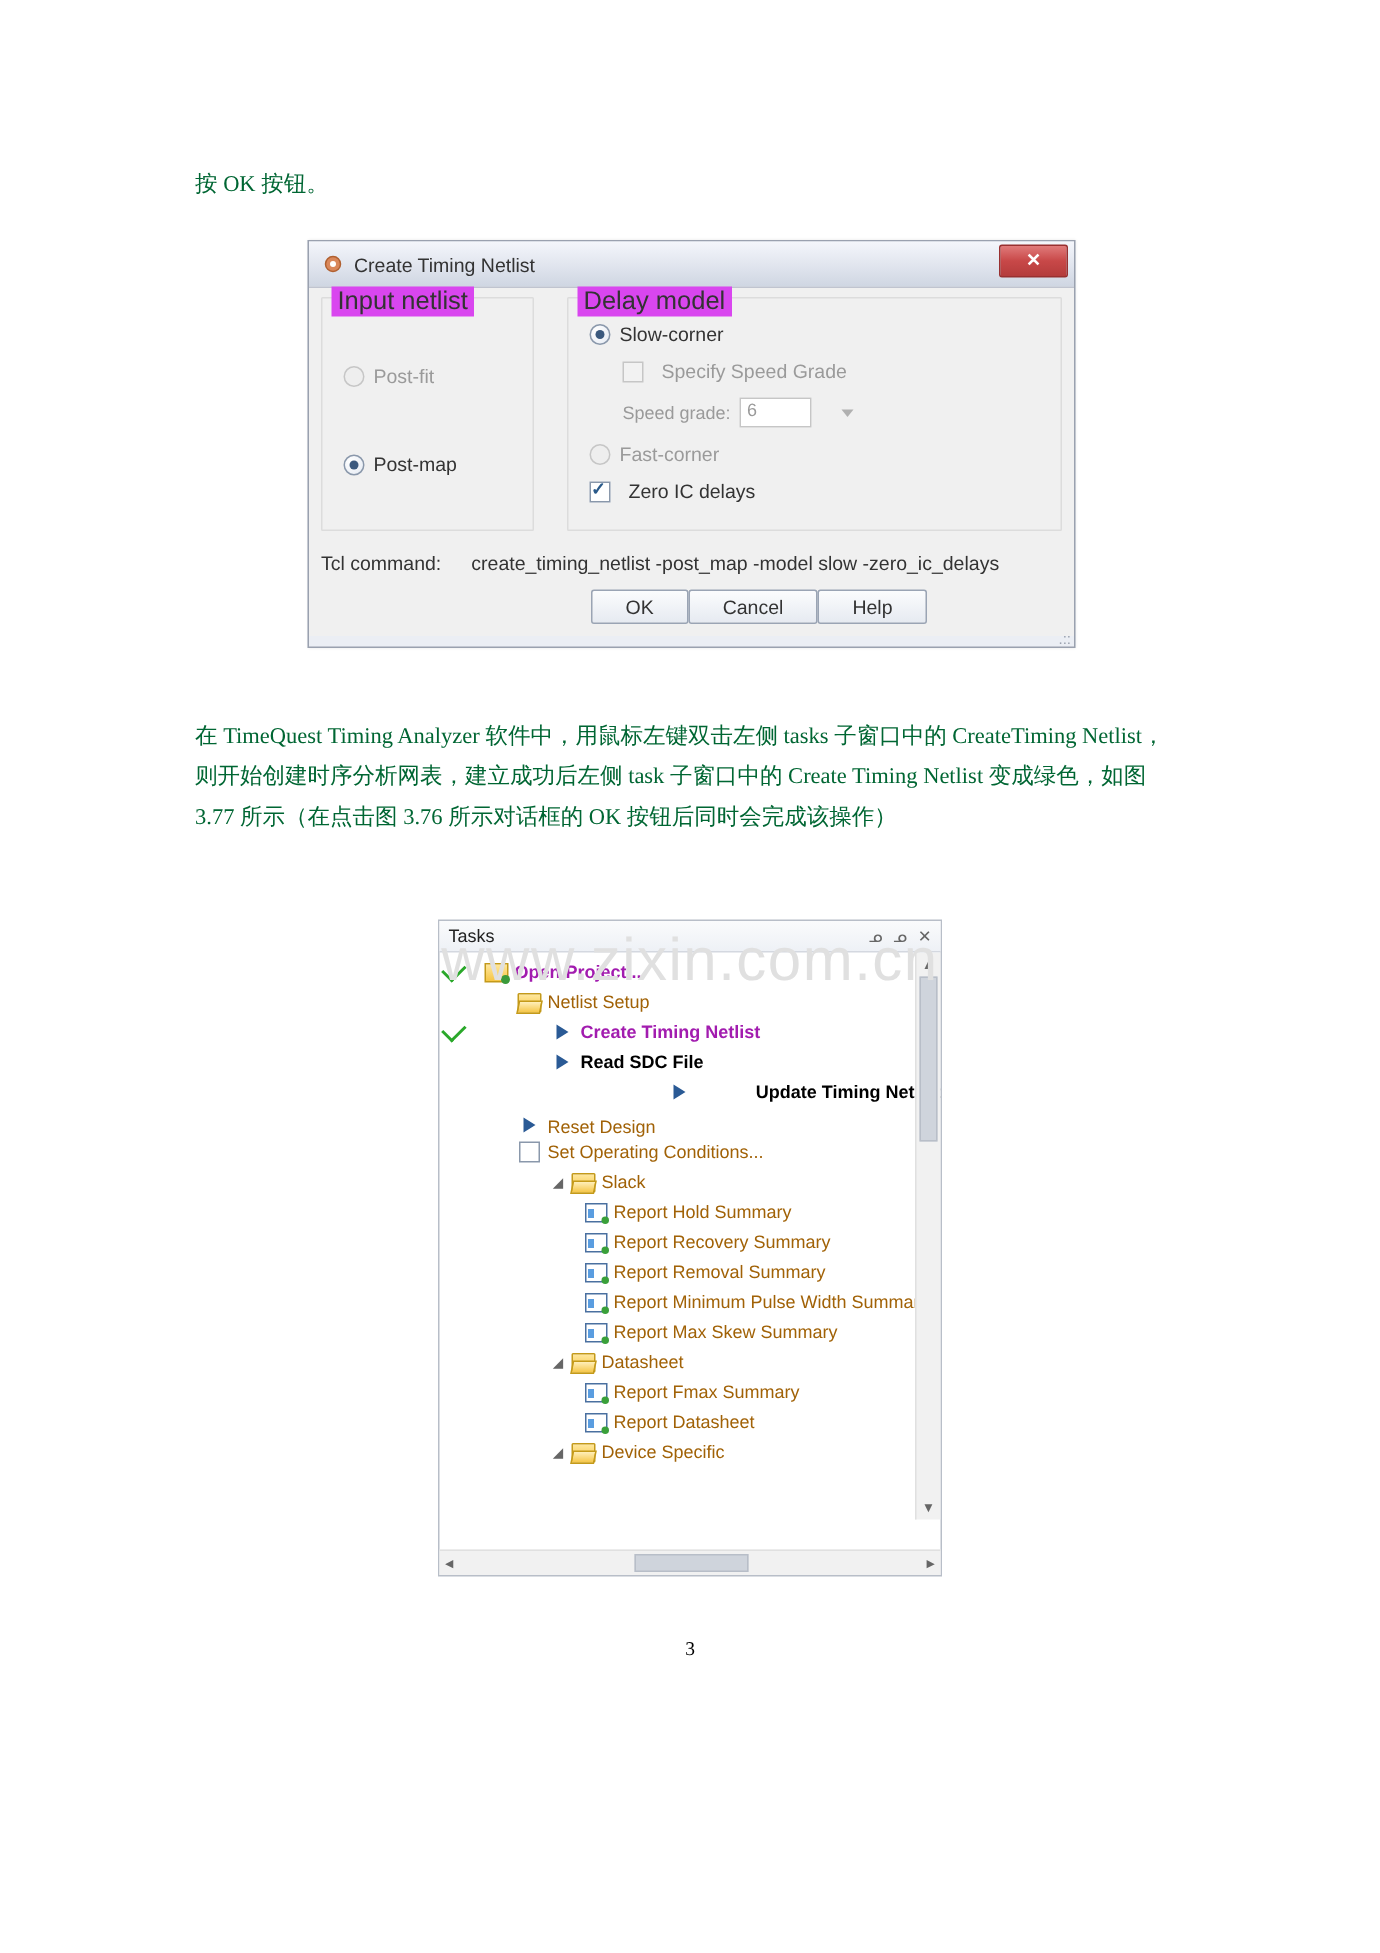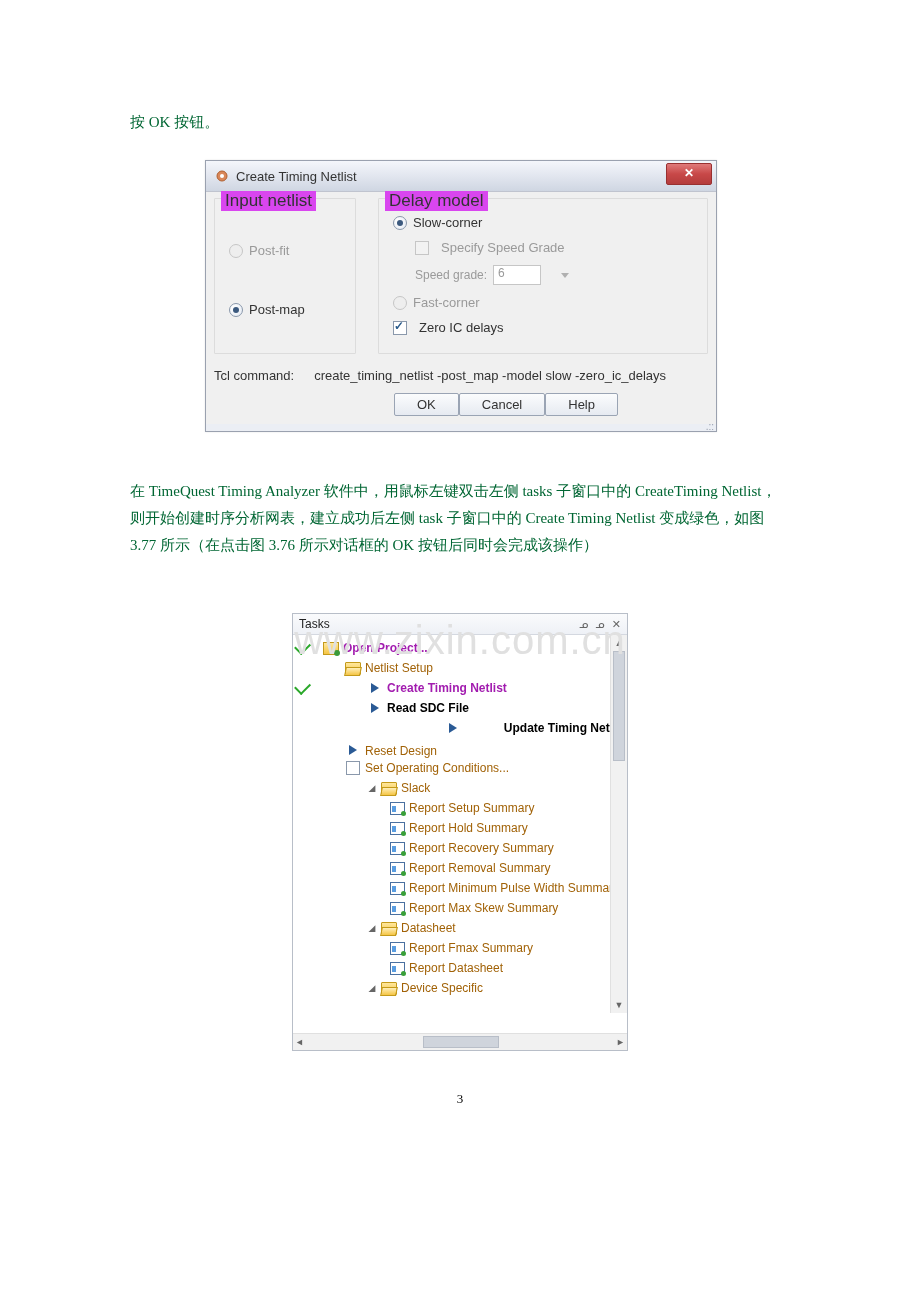--- a/index.html
+++ b/index.html
@@ -505,28 +505,20 @@
                 <span class="folder open"></span>
               </span>
               <span class="label plain">Slack</span>
             </div>
             <div class="tree-row" style="padding-left: 0px;">
               <span class="status"></span>
               <span style="width:66px;display:inline-block"></span>
               <span class="icon">
                 <span class="report-icon"></span>
               </span>
-              <span class="label plain">Report Setup Summary</span>
-            </div>
-            <div class="tree-row" style="padding-left: 0px;">
-              <span class="status"></span>
-              <span style="width:66px;display:inline-block"></span>
-              <span class="icon">
-                <span class="report-icon"></span>
-              </span>
               <span class="label plain">Report Hold Summary</span>
             </div>
             <div class="tree-row" style="padding-left: 0px;">
               <span class="status"></span>
               <span style="width:66px;display:inline-block"></span>
               <span class="icon">
                 <span class="report-icon"></span>
               </span>
               <span class="label plain">Report Recovery Summary</span>
             </div>

